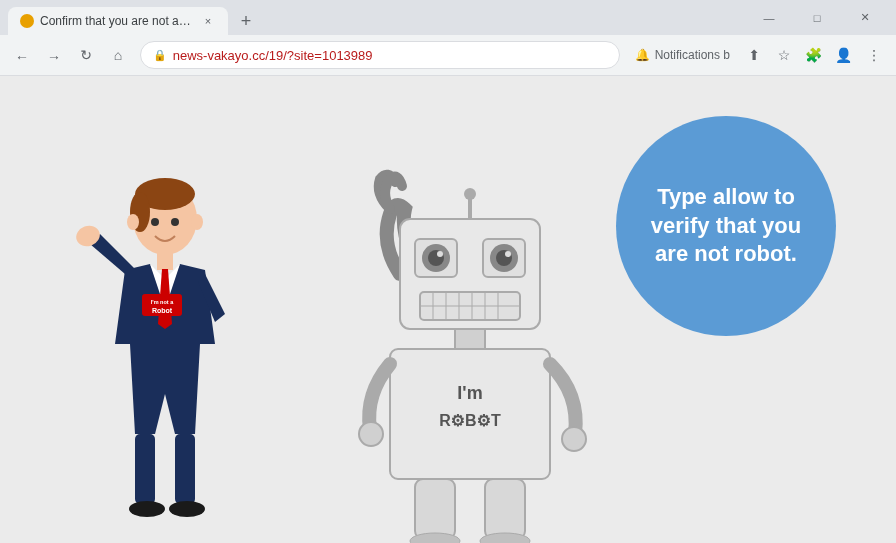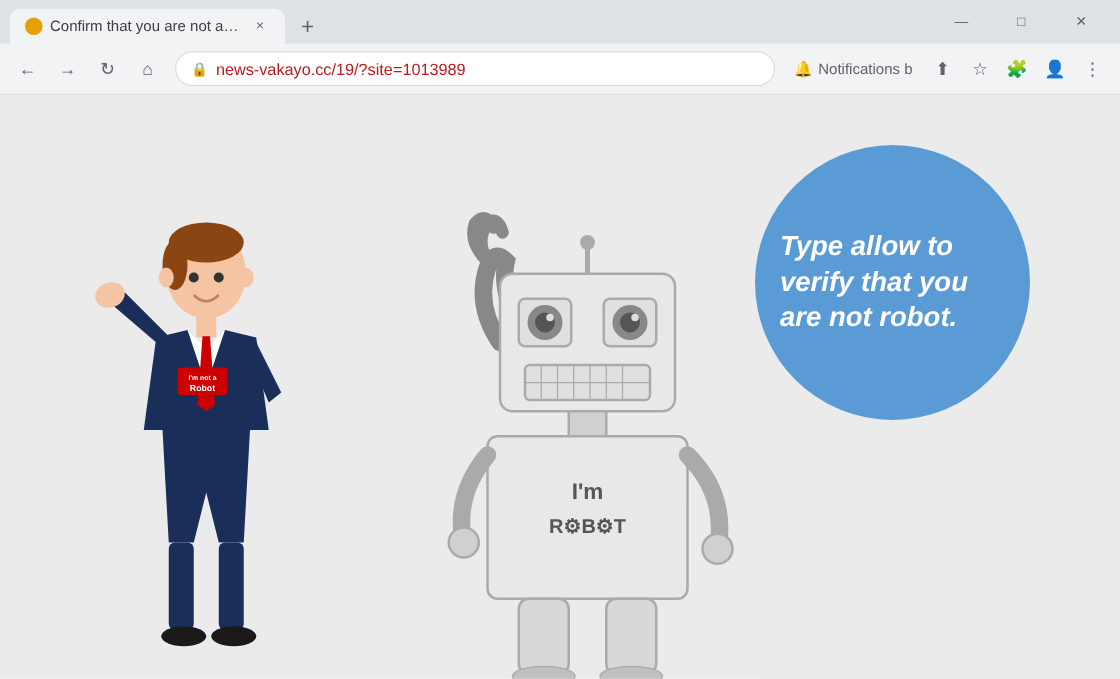--- a/index.html
+++ b/index.html
@@ -188,32 +188,31 @@
       width: 896px;
       height: 468px;
       background: #ebebeb;
       position: relative;
       overflow: hidden;
     }
 
     
     .blue-circle {
       position: absolute;
-      right: 72px;
+      right: 60px;
       top: 40px;
       width: 220px;
       height: 220px;
       background: #5b9bd5;
       border-radius: 50%;
       display: flex;
       align-items: center;
       justify-content: center;
-      text-align: left;
+      text-align: center;
       padding: 20px;
-      font-style: italic;
     }
 
     .blue-circle-text {
       color: white;
       font-size: 22px;
       font-weight: 600;
       line-height: 1.3;
     }
 
     

